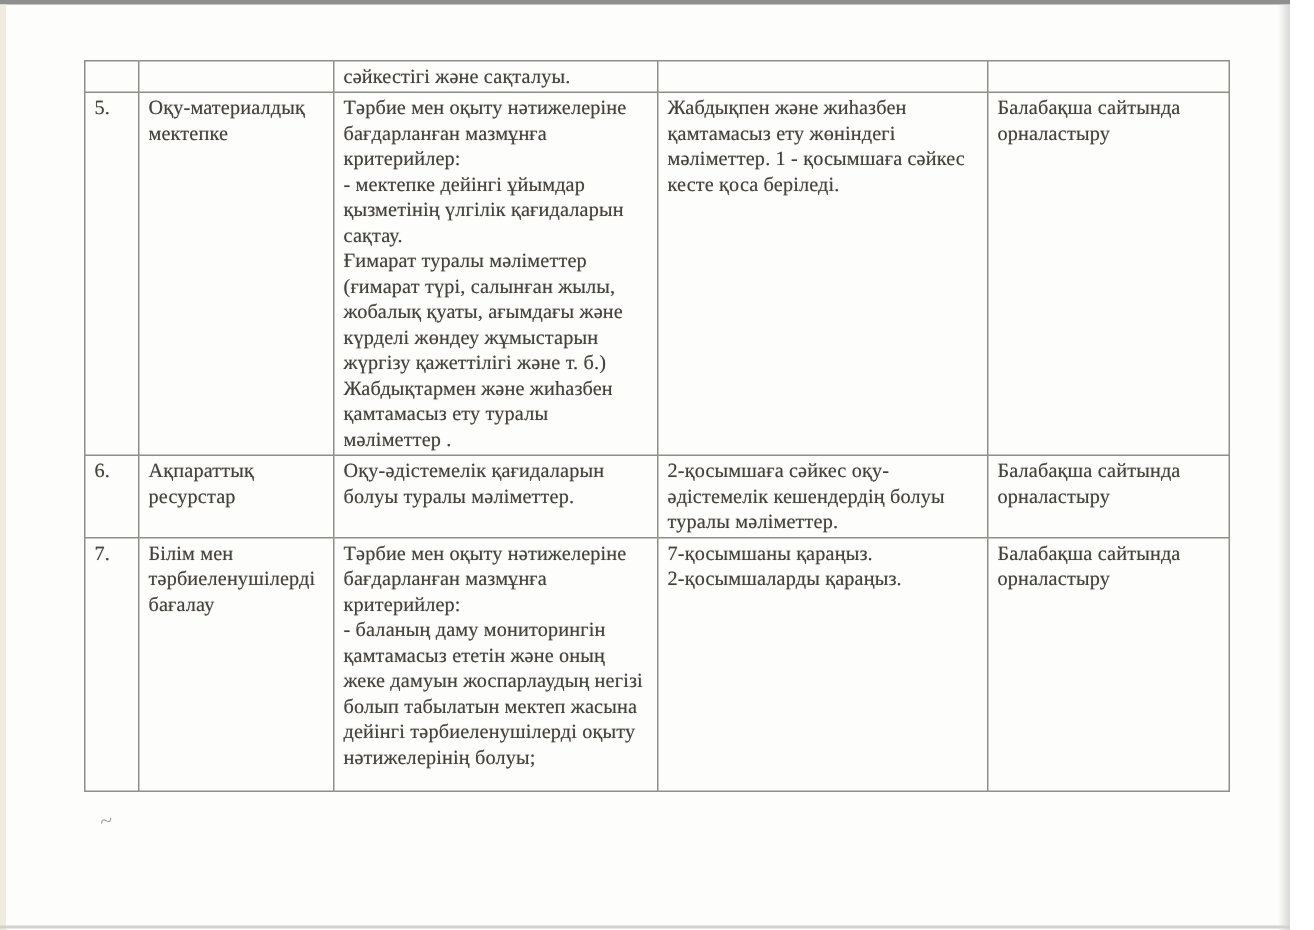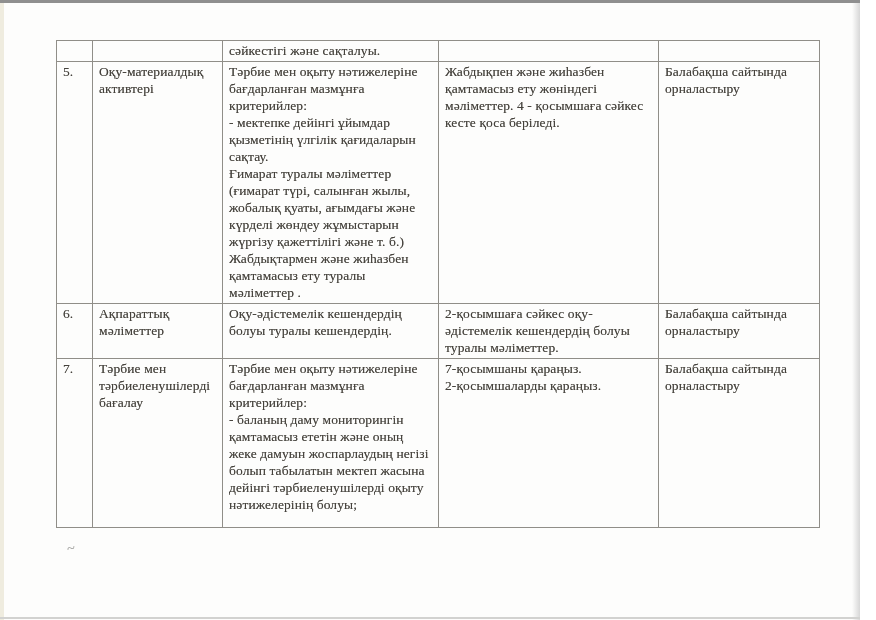--- a/index.html
+++ b/index.html
@@ -94,38 +94,38 @@
     <tbody>
       <tr class="row-cont">
         <td></td>
         <td></td>
         <td>сәйкестігі және сақталуы.</td>
         <td></td>
         <td></td>
       </tr>
       <tr class="row-5">
         <td>5.</td>
-        <td>Оқу-материалдық активтері</td>
+        <td>Оқу-материалдық мектепке</td>
         <td>Тәрбие мен оқыту нәтижелеріне бағдарланған мазмұнға критерийлер:
 - мектепке дейінгі ұйымдар қызметінің үлгілік қағидаларын сақтау.
 Ғимарат туралы мәліметтер (ғимарат түрі, салынған жылы, жобалық қуаты, ағымдағы және күрделі жөндеу жұмыстарын жүргізу қажеттілігі және т. б.)
 Жабдықтармен және жиһазбен қамтамасыз ету туралы мәліметтер .</td>
-        <td>Жабдықпен және жиһазбен қамтамасыз ету жөніндегі мәліметтер. 4 - қосымшаға сәйкес кесте қоса беріледі.</td>
+        <td>Жабдықпен және жиһазбен қамтамасыз ету жөніндегі мәліметтер. 1 - қосымшаға сәйкес кесте қоса беріледі.</td>
         <td>Балабақша сайтында орналастыру</td>
       </tr>
       <tr class="row-6">
         <td>6.</td>
-        <td>Ақпараттық мәліметтер</td>
-        <td>Оқу-әдістемелік кешендердің болуы туралы кешендердің.</td>
+        <td>Ақпараттық ресурстар</td>
+        <td>Оқу-әдістемелік қағидаларын болуы туралы мәліметтер.</td>
         <td>2-қосымшаға сәйкес оқу-әдістемелік кешендердің болуы туралы мәліметтер.</td>
         <td>Балабақша сайтында орналастыру</td>
       </tr>
       <tr class="row-7">
         <td>7.</td>
-        <td>Тәрбие мен тәрбиеленушілерді бағалау</td>
+        <td>Білім мен тәрбиеленушілерді бағалау</td>
         <td>Тәрбие мен оқыту нәтижелеріне бағдарланған мазмұнға критерийлер:
 - баланың даму мониторингін қамтамасыз ететін және оның жеке дамуын жоспарлаудың негізі болып табылатын мектеп жасына дейінгі тәрбиеленушілерді оқыту нәтижелерінің болуы;</td>
         <td>7-қосымшаны қараңыз.
 2-қосымшаларды қараңыз.</td>
         <td>Балабақша сайтында орналастыру</td>
       </tr>
     </tbody>
   </table>
 
   <div class="pen-mark">~</div>

